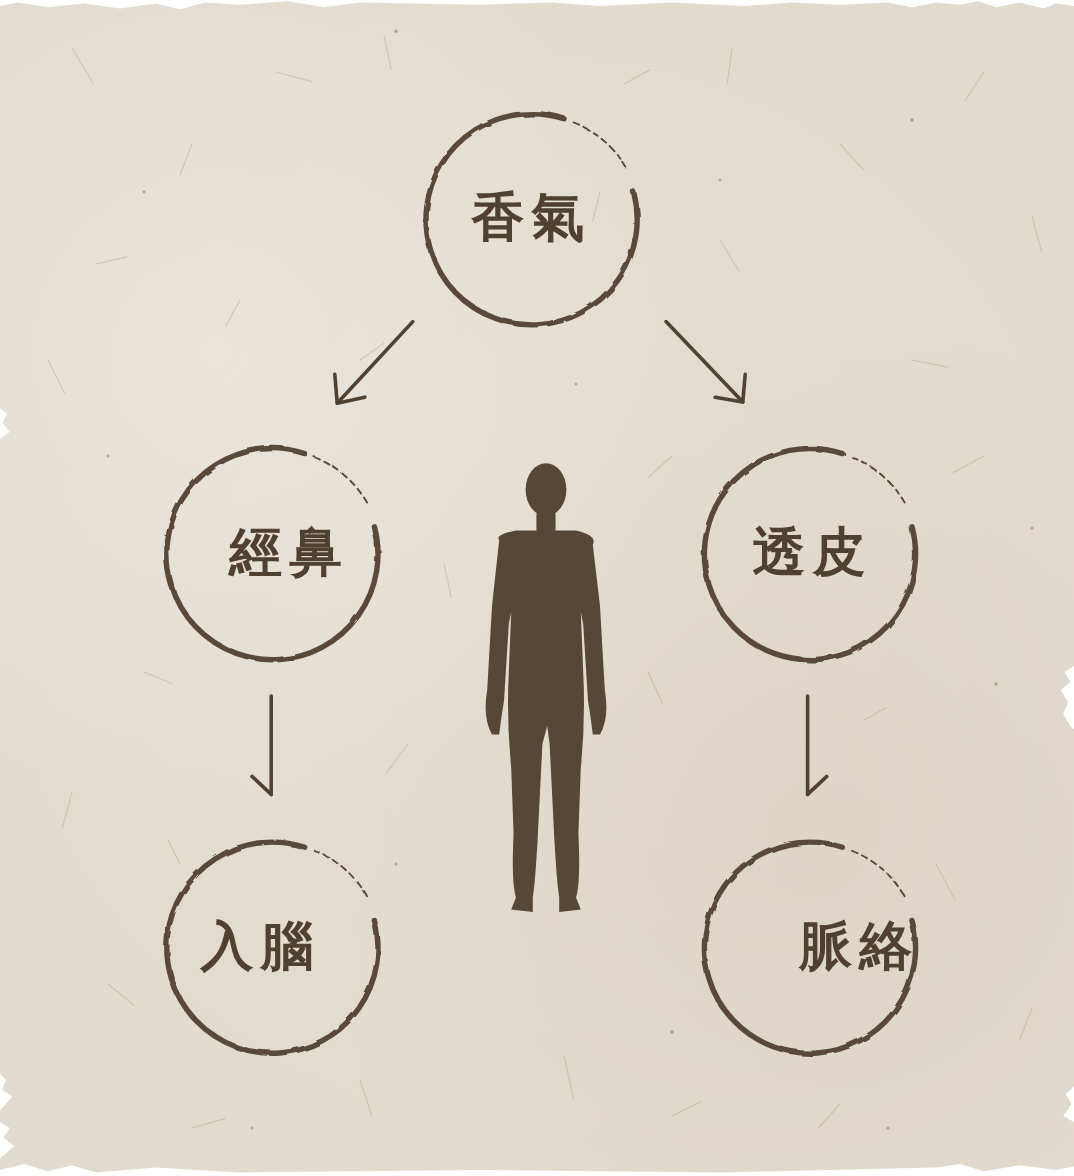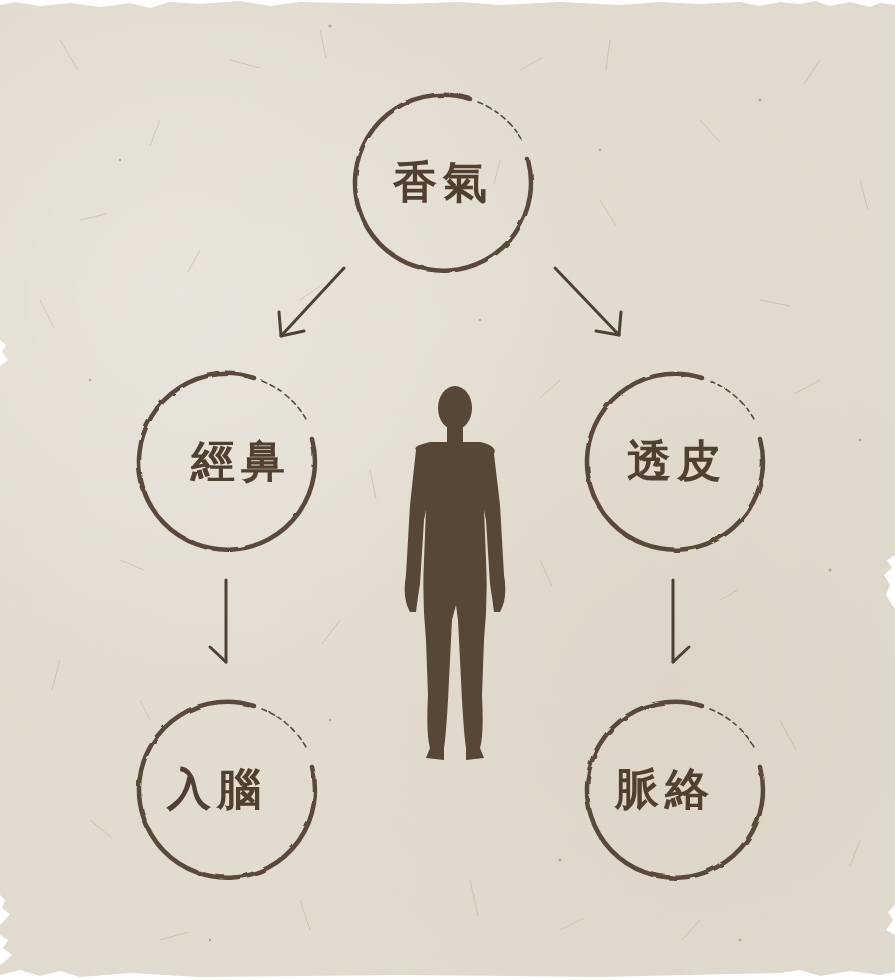--- a/index.html
+++ b/index.html
@@ -156,13 +156,13 @@
              L 426 640 Q 422 600 424 560 L 426 510 L 424 520
              L 420 584 Q 418 596 416 612 L 410 612 Q 402 598 406 575
              L 410 505 Z"></path>
   </g>
 </svg>
 
 <div class="label" style="left:443px; top:185px;">香氣</div>
 <div class="label" style="left:241px; top:464px;">經鼻</div>
 <div class="label" style="left:677px; top:464px;">透皮</div>
 <div class="label" style="left:217px; top:792px;">入腦</div>
-<div class="label" style="left:665px; top:792px;">脈絡</div>
+<div class="label" style="left:716px; top:792px;">脈絡</div>
 
 </body></html>

